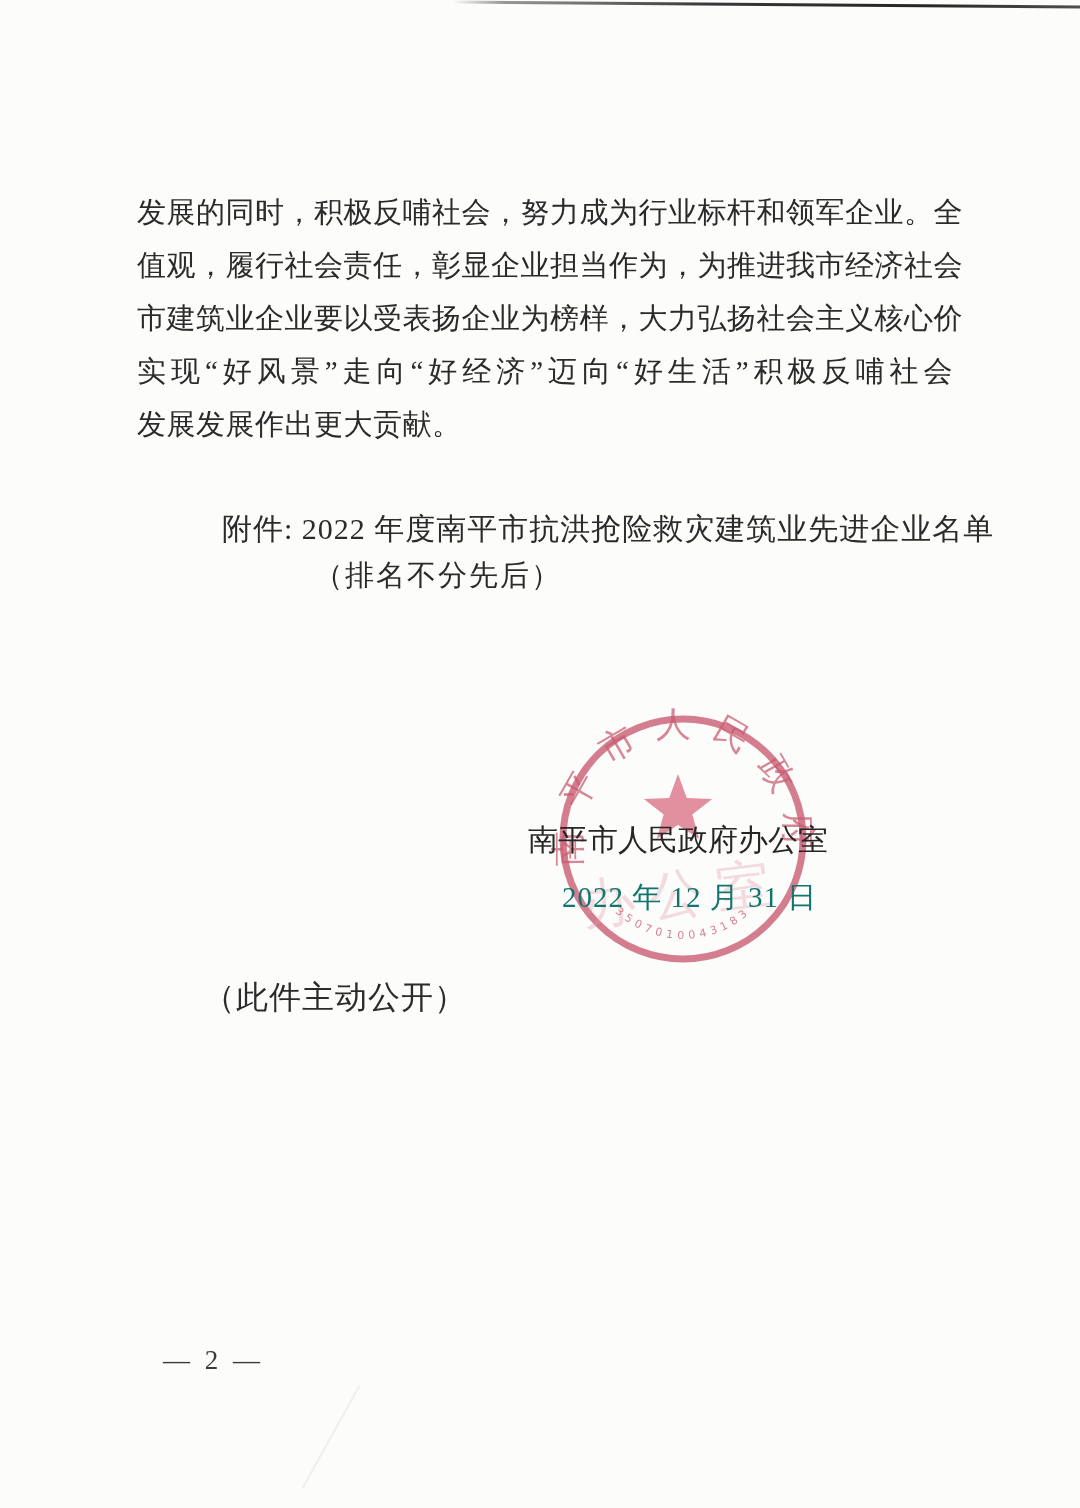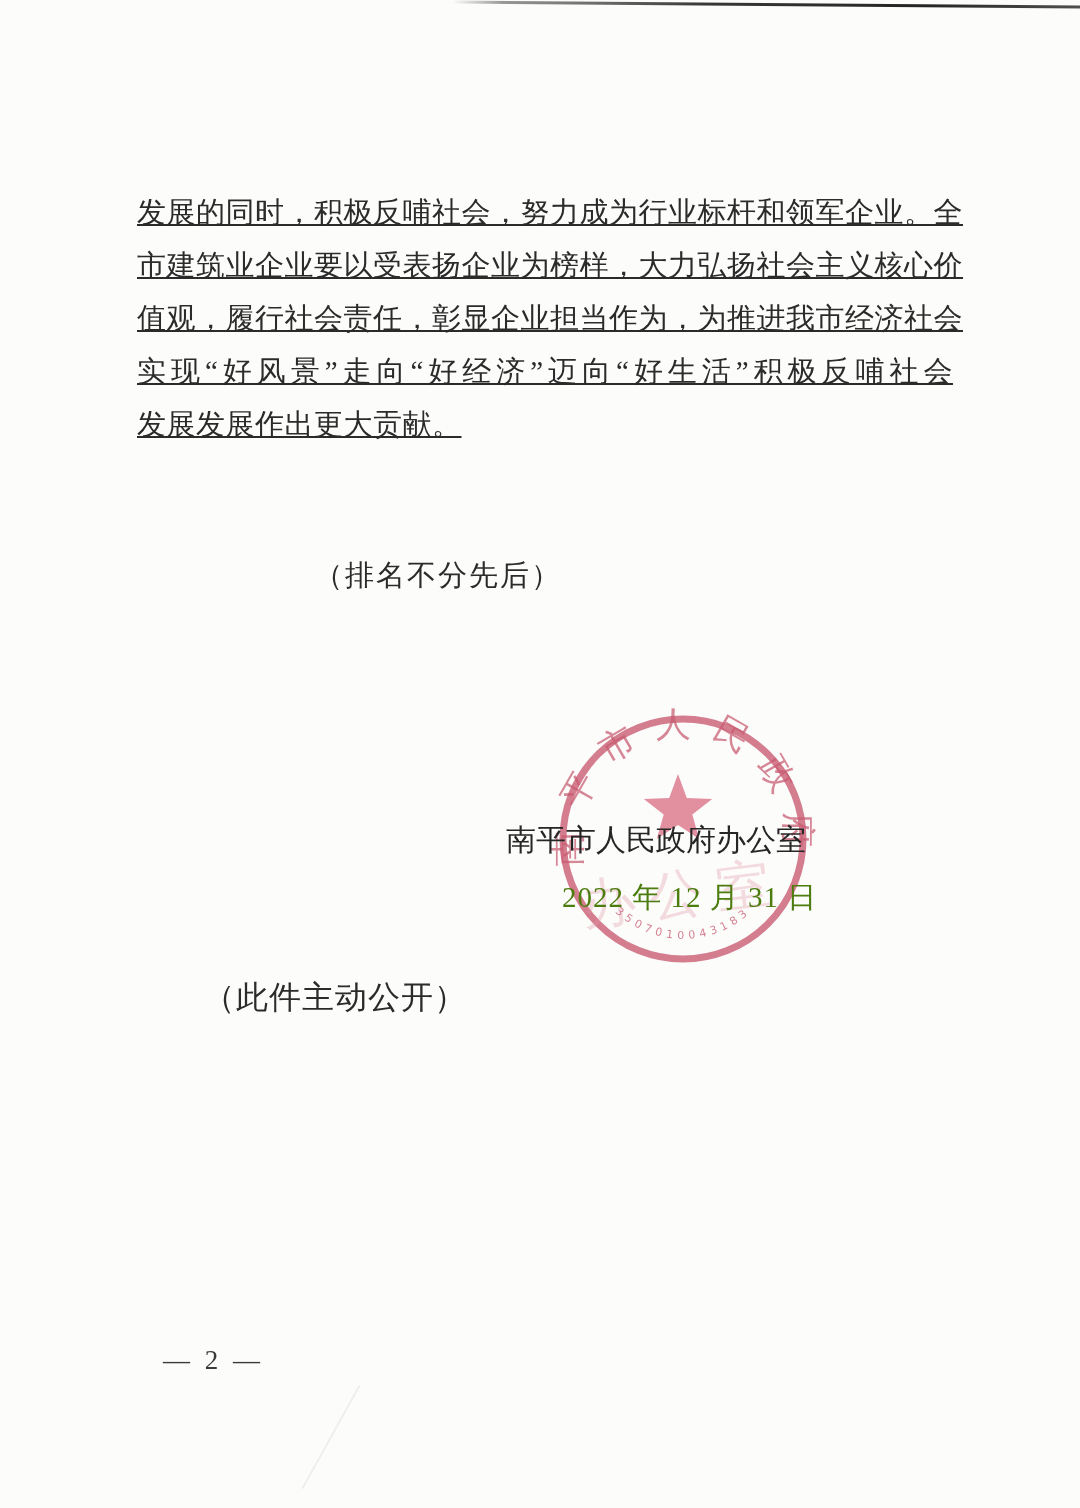--- a/index.html
+++ b/index.html
@@ -48,21 +48,20 @@
     font-size: 29px;
     letter-spacing: 0.5px;
   }
   .body-line {
     height: 53px;
     line-height: 53px;
     text-align: justify;
     text-align-last: justify;
     text-justify: inter-character;
     white-space: nowrap;
-    text-decoration: underline;
   }
   .body-line.last {
     text-align: center;
     text-align-last: left;
   }
   
   .attachment-line1 {
     position: absolute;
     left: 222px;
     top: 502px;
@@ -87,37 +86,37 @@
     position: absolute;
     left: 543px;
     top: 700px;
     width: 284px;
     height: 284px;
     z-index: 1;
   }
   
   .sig-issuer {
     position: absolute;
-    left: 506px;
+    left: 528px;
     top: 820px;
     width: 300px;
     font-size: 30px;
     letter-spacing: 0px;
     white-space: nowrap;
     color: #262626;
     z-index: 2;
   }
   .sig-date {
     position: absolute;
     left: 562px;
     top: 878px;
     font-size: 29px;
     letter-spacing: 1px;
     white-space: nowrap;
-    color: #4d7c0f;
+    color: #0f766e;
     z-index: 2;
   }
   .publicity-note {
     position: absolute;
     left: 203px;
     top: 976px;
     font-size: 32px;
     letter-spacing: 1px;
     white-space: nowrap;
   }
@@ -133,26 +132,27 @@
 </style>
 </head>
 <body>
 
 <div class="page">
 
   <div class="scan-line-top"></div>
 
   <div class="body-text">
     <div class="body-line">发展的同时，积极反哺社会，努力成为行业标杆和领军企业。全</div>
+    <div class="body-line">值观，履行社会责任，彰显企业担当作为，为推进我市经济社会</div>
     <div class="body-line">市建筑业企业要以受表扬企业为榜样，大力弘扬社会主义核心价</div>
-    <div class="body-line">值观，履行社会责任，彰显企业担当作为，为推进我市经济社会</div>
     <div class="body-line">实现“好风景”走向“好经济”迈向“好生活”积极反哺社会</div>
     <div class="body-line last">发展发展作出更大贡献。</div>
   </div>
 
+  <div class="attachment-line1">附件: 2022 年度南平市抗洪抢险救灾建筑业先进企业名单</div>
   <div class="attachment-line2">（排名不分先后）</div>
 
   <svg class="seal" viewBox="0 0 284 284" xmlns="http://www.w3.org/2000/svg">
     <defs>
       <filter id="stampBlur" x="-10%" y="-10%" width="120%" height="120%">
         <feGaussianBlur stdDeviation="0.7"></feGaussianBlur>
       </filter>
       <path id="arcTop" d="M 61,205 A 103,103 0 1 1 219,205" fill="none"></path>
       <path id="arcBottom" d="M 58,196 A 100,100 0 0 0 222,196" fill="none"></path>
     </defs>

